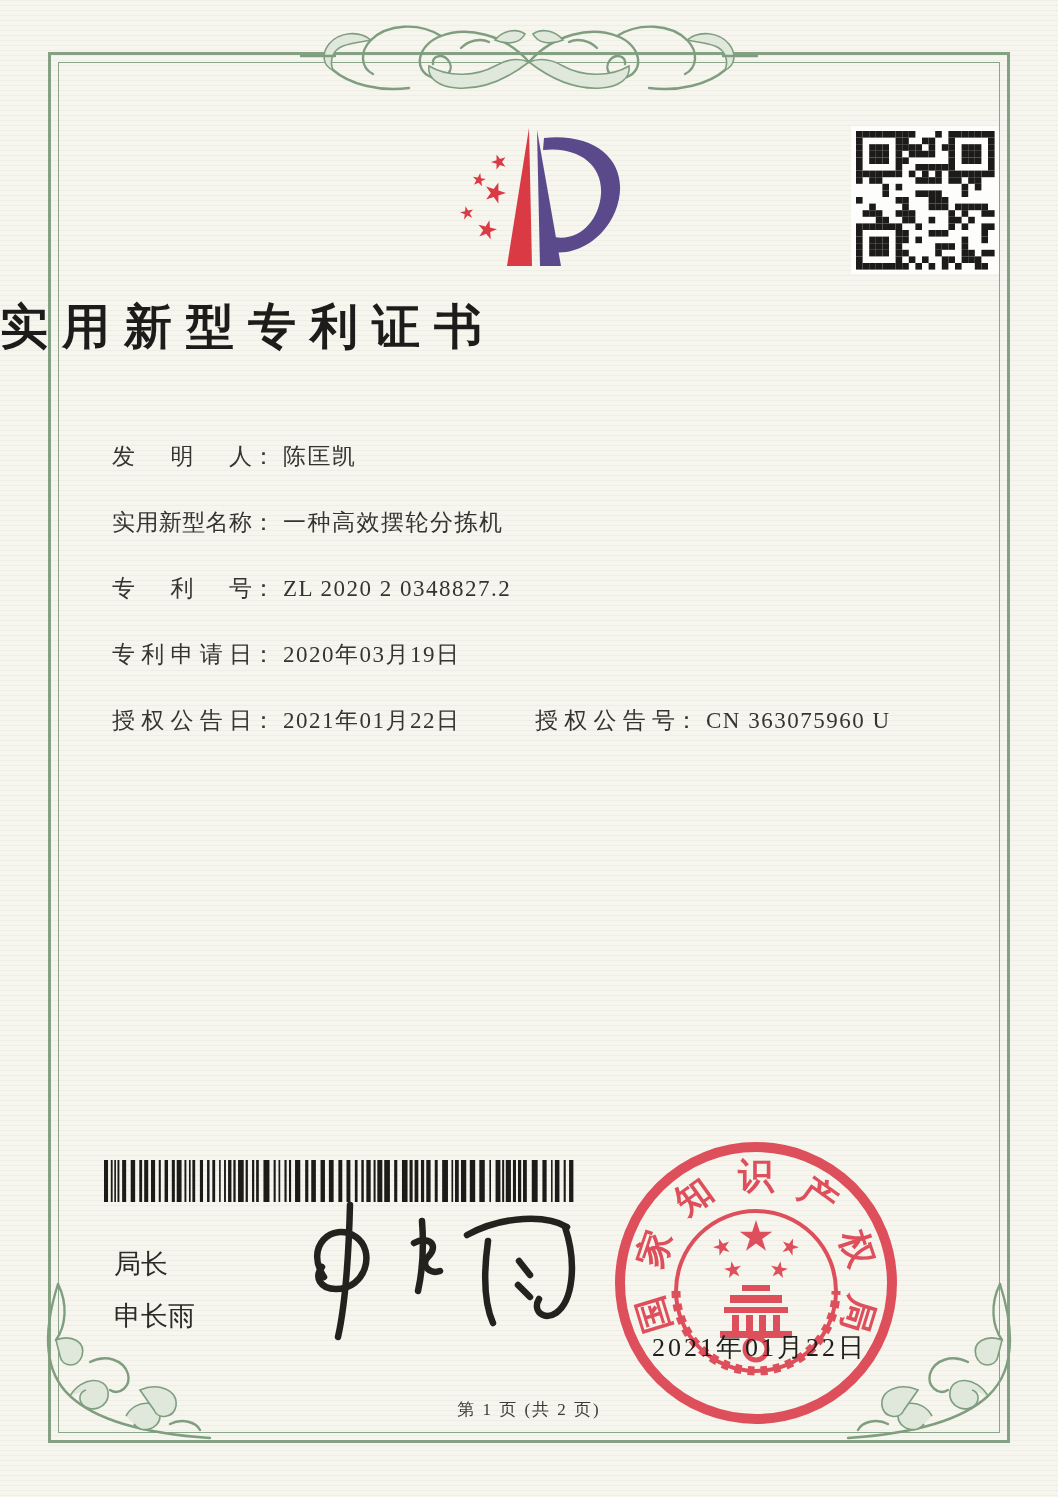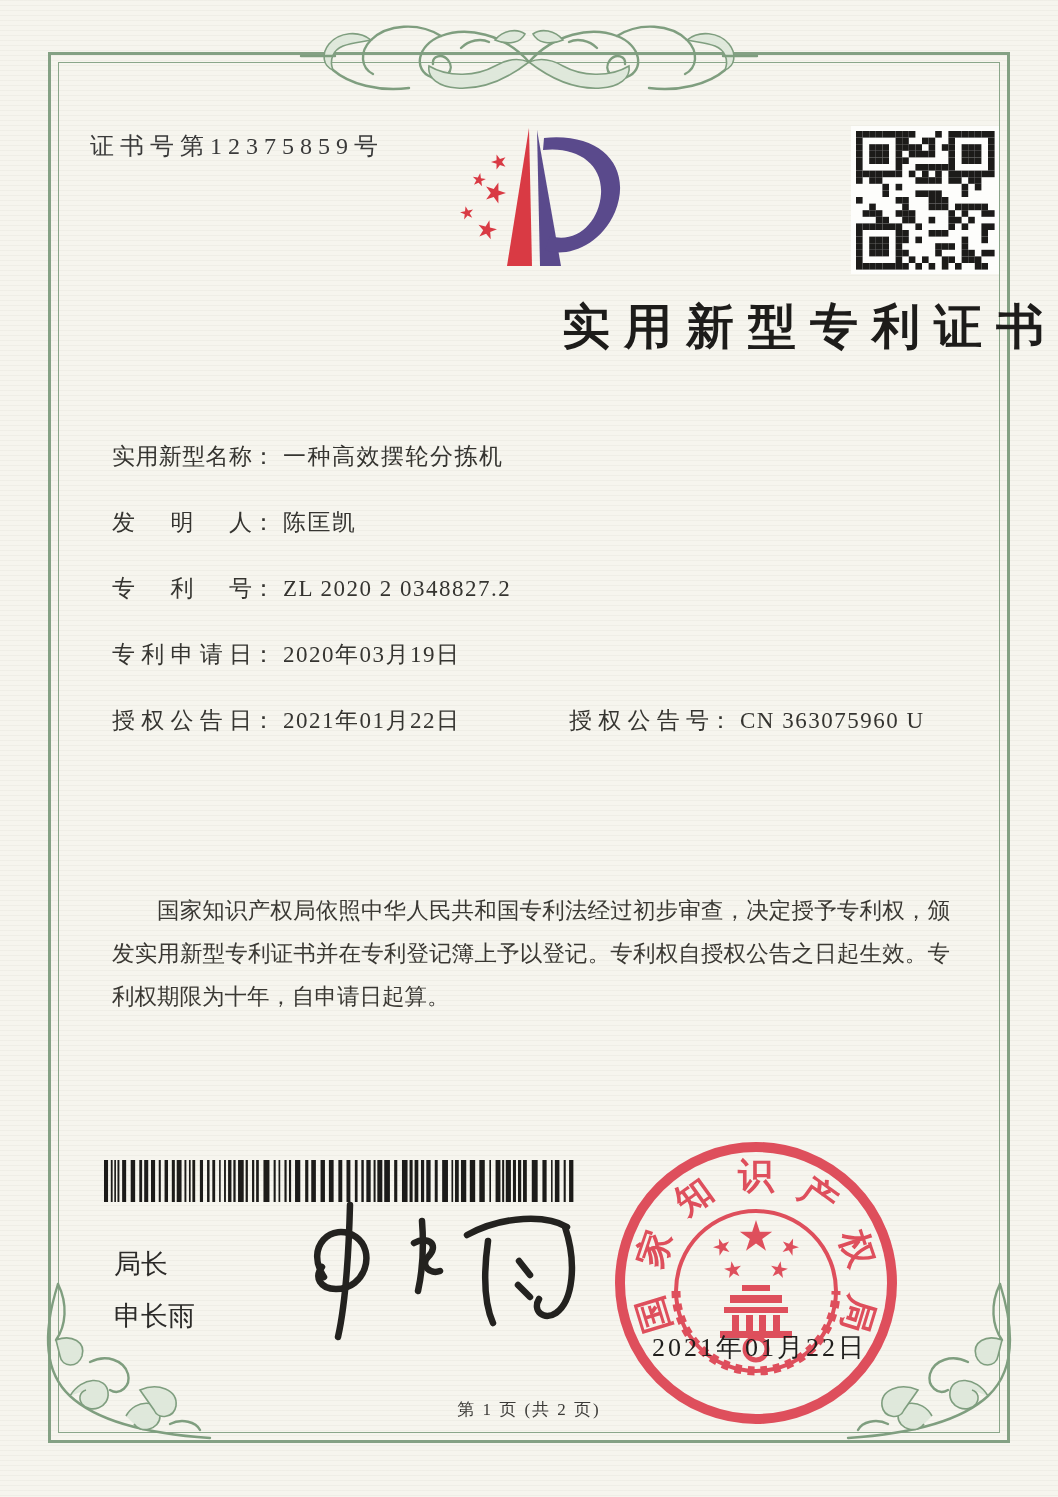--- a/index.html
+++ b/index.html
@@ -12,30 +12,30 @@
   .frame-outer{position:absolute;left:48px;top:52px;right:48px;bottom:54px;border:3px solid #84a184;}
   .frame-inner{position:absolute;left:58px;top:62px;right:58px;bottom:64px;border:1.5px solid #8aa68a;}
   .ornament-top{position:absolute;left:50%;top:4px;transform:translateX(-50%);}
   .corner-flourish{position:absolute;bottom:34px;}
   .corner-flourish.left{left:30px;}
   .corner-flourish.right{right:30px;transform:scaleX(-1);}
   
   .cert-number{position:absolute;left:90px;top:130px;font-size:24px;letter-spacing:6px;color:#3a3a3a;}
   .logo{position:absolute;left:437px;top:116px;}
   .qr{position:absolute;left:851px;top:126px;background:#fdfdfb;}
-  .title{position:absolute;left:0;width:100%;top:295px;text-align:right;
+  .title{position:absolute;left:0;width:100%;top:295px;text-align:left;
          font-size:48px;font-weight:700;letter-spacing:14px;color:#1d1c1a;}
   
   .fields{position:absolute;left:112px;top:438px;width:846px;font-size:23px;color:#353430;}
   .frow{margin-bottom:29px;line-height:37px;white-space:nowrap;}
   .flabel{display:inline-block;width:140px;text-align:justify;text-align-last:justify;vertical-align:top;}
   .fcolon{display:inline-block;margin-right:8px;}
   .fvalue{letter-spacing:1.5px;}
   .fvalue.fixed{display:inline-block;width:252px;}
-  .second-pair{margin-left:34px;}
+  .second-pair{}
   
   .body-text{position:absolute;left:112px;top:889px;width:838px;font-size:22.5px;line-height:43px;
              text-align:justify;color:#3a3833;}
   .body-text p{margin:0;text-indent:2em;}
   
   .barcode{position:absolute;left:100px;top:1160px;}
   .signer{position:absolute;left:114px;top:1238px;font-family:Liberation Sans, sans-serif;
           font-size:27px;font-weight:500;color:#2c2b29;line-height:52px;}
   .signature{position:absolute;left:262px;top:1185px;}
   .seal{position:absolute;left:606px;top:1133px;opacity:0.92;}
@@ -80,21 +80,20 @@
     <path class="orn-stroke" d="M28,6 C14,50 12,92 40,118 C68,144 120,156 180,160"></path>
     <path class="orn-fill" d="M40,118 C52,98 76,98 78,114 C80,130 60,136 52,126 C48,120 50,114 56,112"></path>
     <path class="orn-fill" d="M96,138 C106,120 130,122 130,138 C130,152 110,156 104,146"></path>
     <path class="orn-stroke" d="M28,6 C38,26 36,48 26,62"></path>
     <path class="orn-fill" d="M26,62 C42,56 56,64 52,78 C48,90 32,90 30,78 Z"></path>
     <path class="orn-stroke" d="M60,84 C76,76 94,82 98,96 C101,108 90,118 80,112"></path>
     <path class="orn-fill" d="M110,112 C128,104 148,112 146,128 C144,140 128,142 124,132 Z"></path>
     <path class="orn-stroke" d="M140,146 C152,140 166,144 170,152"></path>
   </svg>
 
-  <div class="cert-number">证书号第12375859号</div>
 
   <svg class="logo" width="215" height="162" viewBox="0 0 215 162">
     <defs>
       <polygon id="star" points="0,-1 0.2245,-0.309 0.951,-0.309 0.363,0.118 0.588,0.809 0,0.382 -0.588,0.809 -0.363,0.118 -0.951,-0.309 -0.2245,-0.309"></polygon>
     </defs>
     <polygon points="92,12 70,150 95,150" fill="#d93a44"></polygon>
     <polygon points="100,14 103,150 124,150" fill="#5a4a8c"></polygon>
     <path d="M107,22 C165,16 196,52 178,96 C163,131 128,142 108,134 L113,120 C140,128 162,106 164,78 C166,48 140,30 106,34 Z" fill="#5a4a8c"></path>
     <use href="#star" transform="translate(62,46) scale(8) rotate(-18)" fill="#d93a44"></use>
     <use href="#star" transform="translate(42,64) scale(7) rotate(10)" fill="#d93a44"></use>
@@ -319,38 +318,37 @@
       <rect x="90.8" y="137" width="6.6" height="6.6" fill="#1c1b19"></rect>
       <rect x="104" y="137" width="6.6" height="6.6" fill="#1c1b19"></rect>
       <rect x="123.8" y="137" width="6.6" height="6.6" fill="#1c1b19"></rect>
       <rect x="130.39999999999998" y="137" width="6.6" height="6.6" fill="#1c1b19"></rect>
     </svg>
 
   <div class="title">实用新型专利证书</div>
 
   <div class="fields">
     <div class="frow">
-      <span class="flabel">实用新型名称</span><span class="fcolon">：</span><span class="fvalue">一种高效摆轮分拣机</span>
+      <span class="flabel">发明人</span><span class="fcolon">：</span><span class="fvalue">陈匡凯</span>
     </div>
     <div class="frow">
-      <span class="flabel">发明人</span><span class="fcolon">：</span><span class="fvalue">陈匡凯</span>
+      <span class="flabel">实用新型名称</span><span class="fcolon">：</span><span class="fvalue">一种高效摆轮分拣机</span>
     </div>
     <div class="frow">
       <span class="flabel">专利号</span><span class="fcolon">：</span><span class="fvalue">ZL 2020 2 0348827.2</span>
     </div>
     <div class="frow">
       <span class="flabel">专利申请日</span><span class="fcolon">：</span><span class="fvalue">2020年03月19日</span>
     </div>
     <div class="frow">
       <span class="flabel">授权公告日</span><span class="fcolon">：</span><span class="fvalue fixed">2021年01月22日</span><span class="flabel second-pair">授权公告号</span><span class="fcolon">：</span><span class="fvalue">CN 363075960 U</span>
     </div>
   </div>
 
   <div class="body-text">
-    <p>国家知识产权局依照中华人民共和国专利法经过初步审查，决定授予专利权，颁发实用新型专利证书并在专利登记簿上予以登记。专利权自授权公告之日起生效。专利权期限为十年，自申请日起算。</p>
   </div>
 
   <svg class="barcode" id="barcode" width="478" height="42" viewBox="0 0 478 42">
       <rect x="4" y="0" width="4.048451922135428" height="42" fill="#1c1b19"></rect>
       <rect x="10.808861987898126" y="0" width="1.8176588038913906" height="42" fill="#1c1b19"></rect>
       <rect x="14.295104773715138" y="0" width="1.665468906518072" height="42" fill="#1c1b19"></rect>
       <rect x="17.48428171989508" y="0" width="1.910433529294096" height="42" fill="#1c1b19"></rect>
       <rect x="22.134323792764917" y="0" width="4.012239926378243" height="42" fill="#1c1b19"></rect>
       <rect x="30.693657264346257" y="0" width="4.450050886720419" height="42" fill="#1c1b19"></rect>
       <rect x="39.30141596694011" y="0" width="2.8107083098730072" height="42" fill="#1c1b19"></rect>

